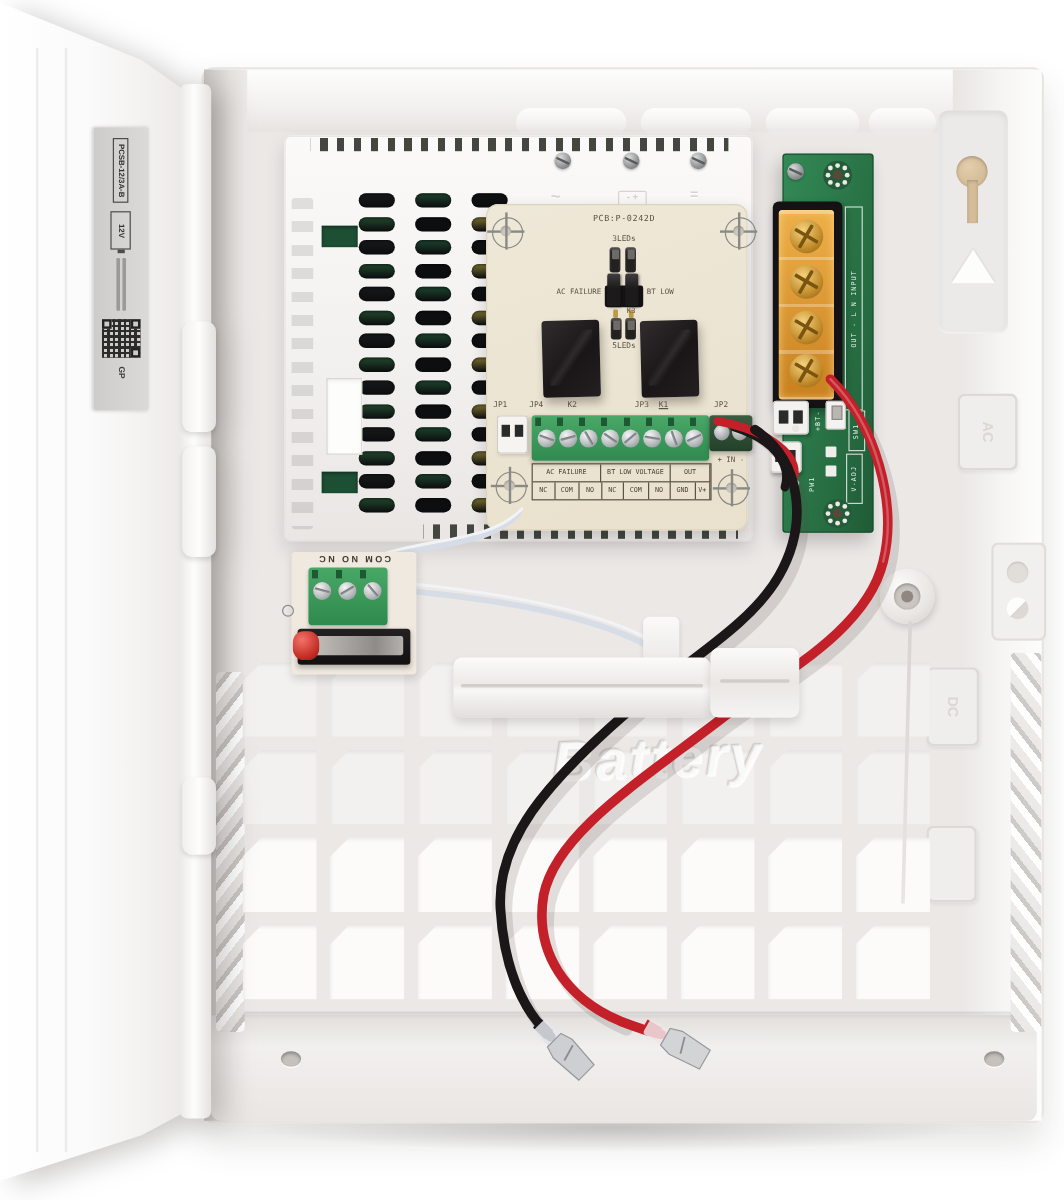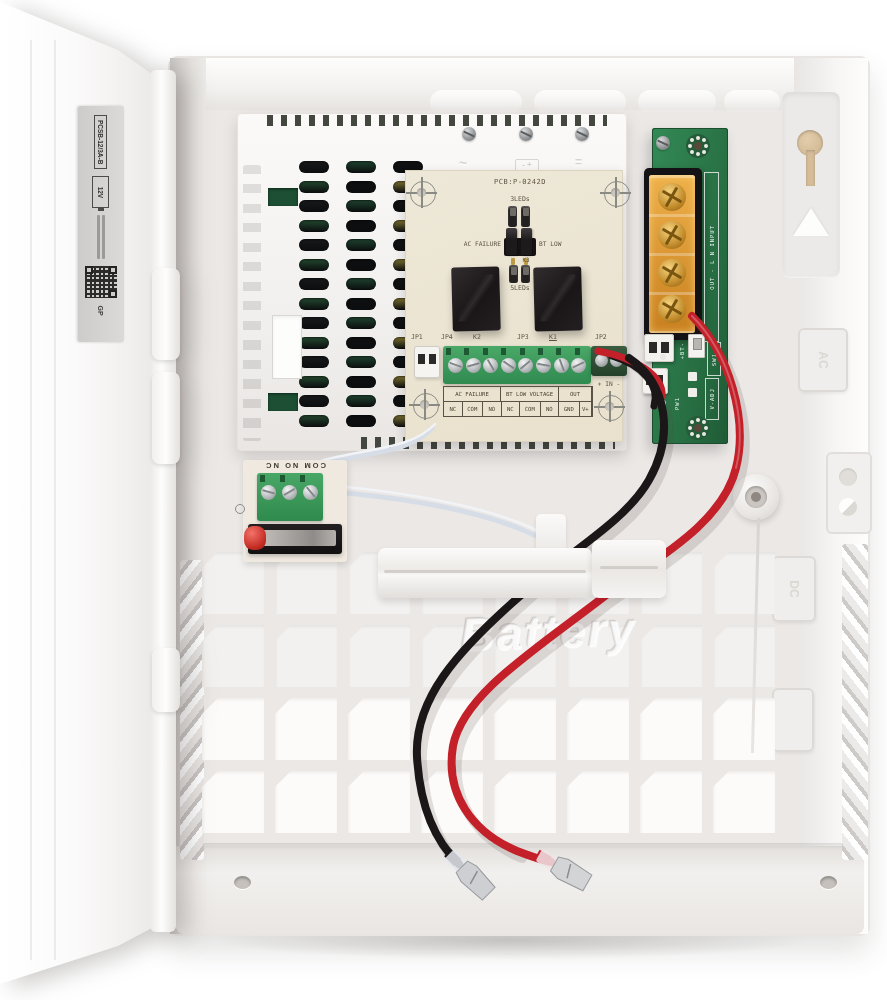--- a/index.html
+++ b/index.html
@@ -84,21 +84,21 @@
   .vent{position:absolute;width:30px;height:12px;border-radius:6px;box-shadow:inset 0 1px 2px rgba(0,0,0,.55);}
   .left-slats{left:6px;top:52px;width:18px;height:276px;background:repeating-linear-gradient(180deg,rgba(0,0,0,.10) 0 9px,transparent 9px 19.5px);border-radius:3px;}
   .green-window{left:31px;width:30px;height:18px;background:#1c4f33;box-shadow:inset 0 1px 3px rgba(0,0,0,.5);}
   .white-window{left:35px;top:202px;width:30px;height:64px;background:#fdfdfc;box-shadow:inset 0 0 0 1px #d9d6d3, inset 0 2px 4px rgba(0,0,0,.07);}
   .screwhead{width:14px;height:14px;border-radius:50%;background:radial-gradient(circle at 36% 30%,#dadbdc,#8e9092 62%,#6f7274);box-shadow:0 1px 2px rgba(0,0,0,.25);}
   .screwhead::after{content:"";position:absolute;left:1px;top:6px;width:12px;height:2px;background:#595c5e;transform:rotate(25deg);border-radius:1px;}
   .emboss{color:#d8d4d0;text-shadow:0 1px 0 #fff;font-weight:bold;}
   .batt-sym{width:22px;height:12px;border:1.5px solid #d8d4d0;border-radius:2px;color:#d3cfcb;font-size:8px;line-height:10px;text-align:center;font-weight:bold;}
 
   
-  #main-pcb{left:405px;top:170px;width:218px;height:272px;border-radius:0;
+  #main-pcb{left:405px;top:170px;width:218px;height:272px;border-radius:10px;
      background:linear-gradient(160deg,#eee8d8,#e9e1cd);box-shadow:0 5px 12px rgba(0,0,0,.16), inset 0 0 0 1px #ddd4bf;}
   .target{width:24px;height:24px;border:1.5px solid #8a8a85;border-radius:50%;}
   .target::before{content:"";position:absolute;left:-5px;top:10px;width:31px;height:1.5px;background:#8a8a85;}
   .target::after{content:"";position:absolute;left:10px;top:-5px;width:1.5px;height:31px;background:#8a8a85;}
   .target .dot{position:absolute;left:6px;top:6px;width:9px;height:9px;border-radius:50%;background:#cbc7bf;box-shadow:inset 0 1px 2px rgba(0,0,0,.25);}
   .pcb-txt{font-family:"DejaVu Sans Mono",monospace;color:#5d5343;}
   .led-slot{position:absolute;width:9px;height:21px;border-radius:2.5px;background:#23211f;box-shadow:inset 0 2px 2px rgba(255,255,255,.25);}
   .led-slot::after{content:"";position:absolute;left:1.5px;top:2px;width:6px;height:8px;background:#6e6a66;border-radius:1px;}
   .jumper-base{left:99px;top:68px;width:32px;height:18px;background:#161314;border-radius:2px;}
   .jumper{position:absolute;width:11px;height:27px;border-radius:2px;background:linear-gradient(180deg,#413d3f,#1d1a1b 45%);box-shadow:1px 1px 2px rgba(0,0,0,.3);}
@@ -361,21 +361,21 @@
     <div class="led-slot" style="left:104px;top:95px;height:18px;"></div>
     <div class="led-slot" style="left:116px;top:95px;height:18px;"></div>
     <div class="abs pcb-txt" style="left:50px;top:114px;width:130px;text-align:center;font-size:6.5px;">5LEDs</div>
 
     <div class="relay" style="left:47px;"></div>
     <div class="relay" style="left:129px;"></div>
 
     <div class="ref pcb-txt" style="left:6px;">JP1</div>
     <div class="ref pcb-txt" style="left:36px;">JP4</div>
     <div class="ref pcb-txt" style="left:68px;">K2</div>
-    <div class="ref pcb-txt" style="left:112px;">JP3</div>
+    <div class="ref pcb-txt" style="left:124px;">JP3</div>
     <div class="ref pcb-txt" style="left:144px;text-decoration:underline;">K1</div>
     <div class="ref pcb-txt" style="left:190px;">JP2</div>
 
     <div class="abs jp1-conn">
       <i style="left:4px;"></i>
         <i style="left:15px;"></i>
     </div>
 
     <div class="abs" id="main-terminal">
       <div class="notches"></div>

